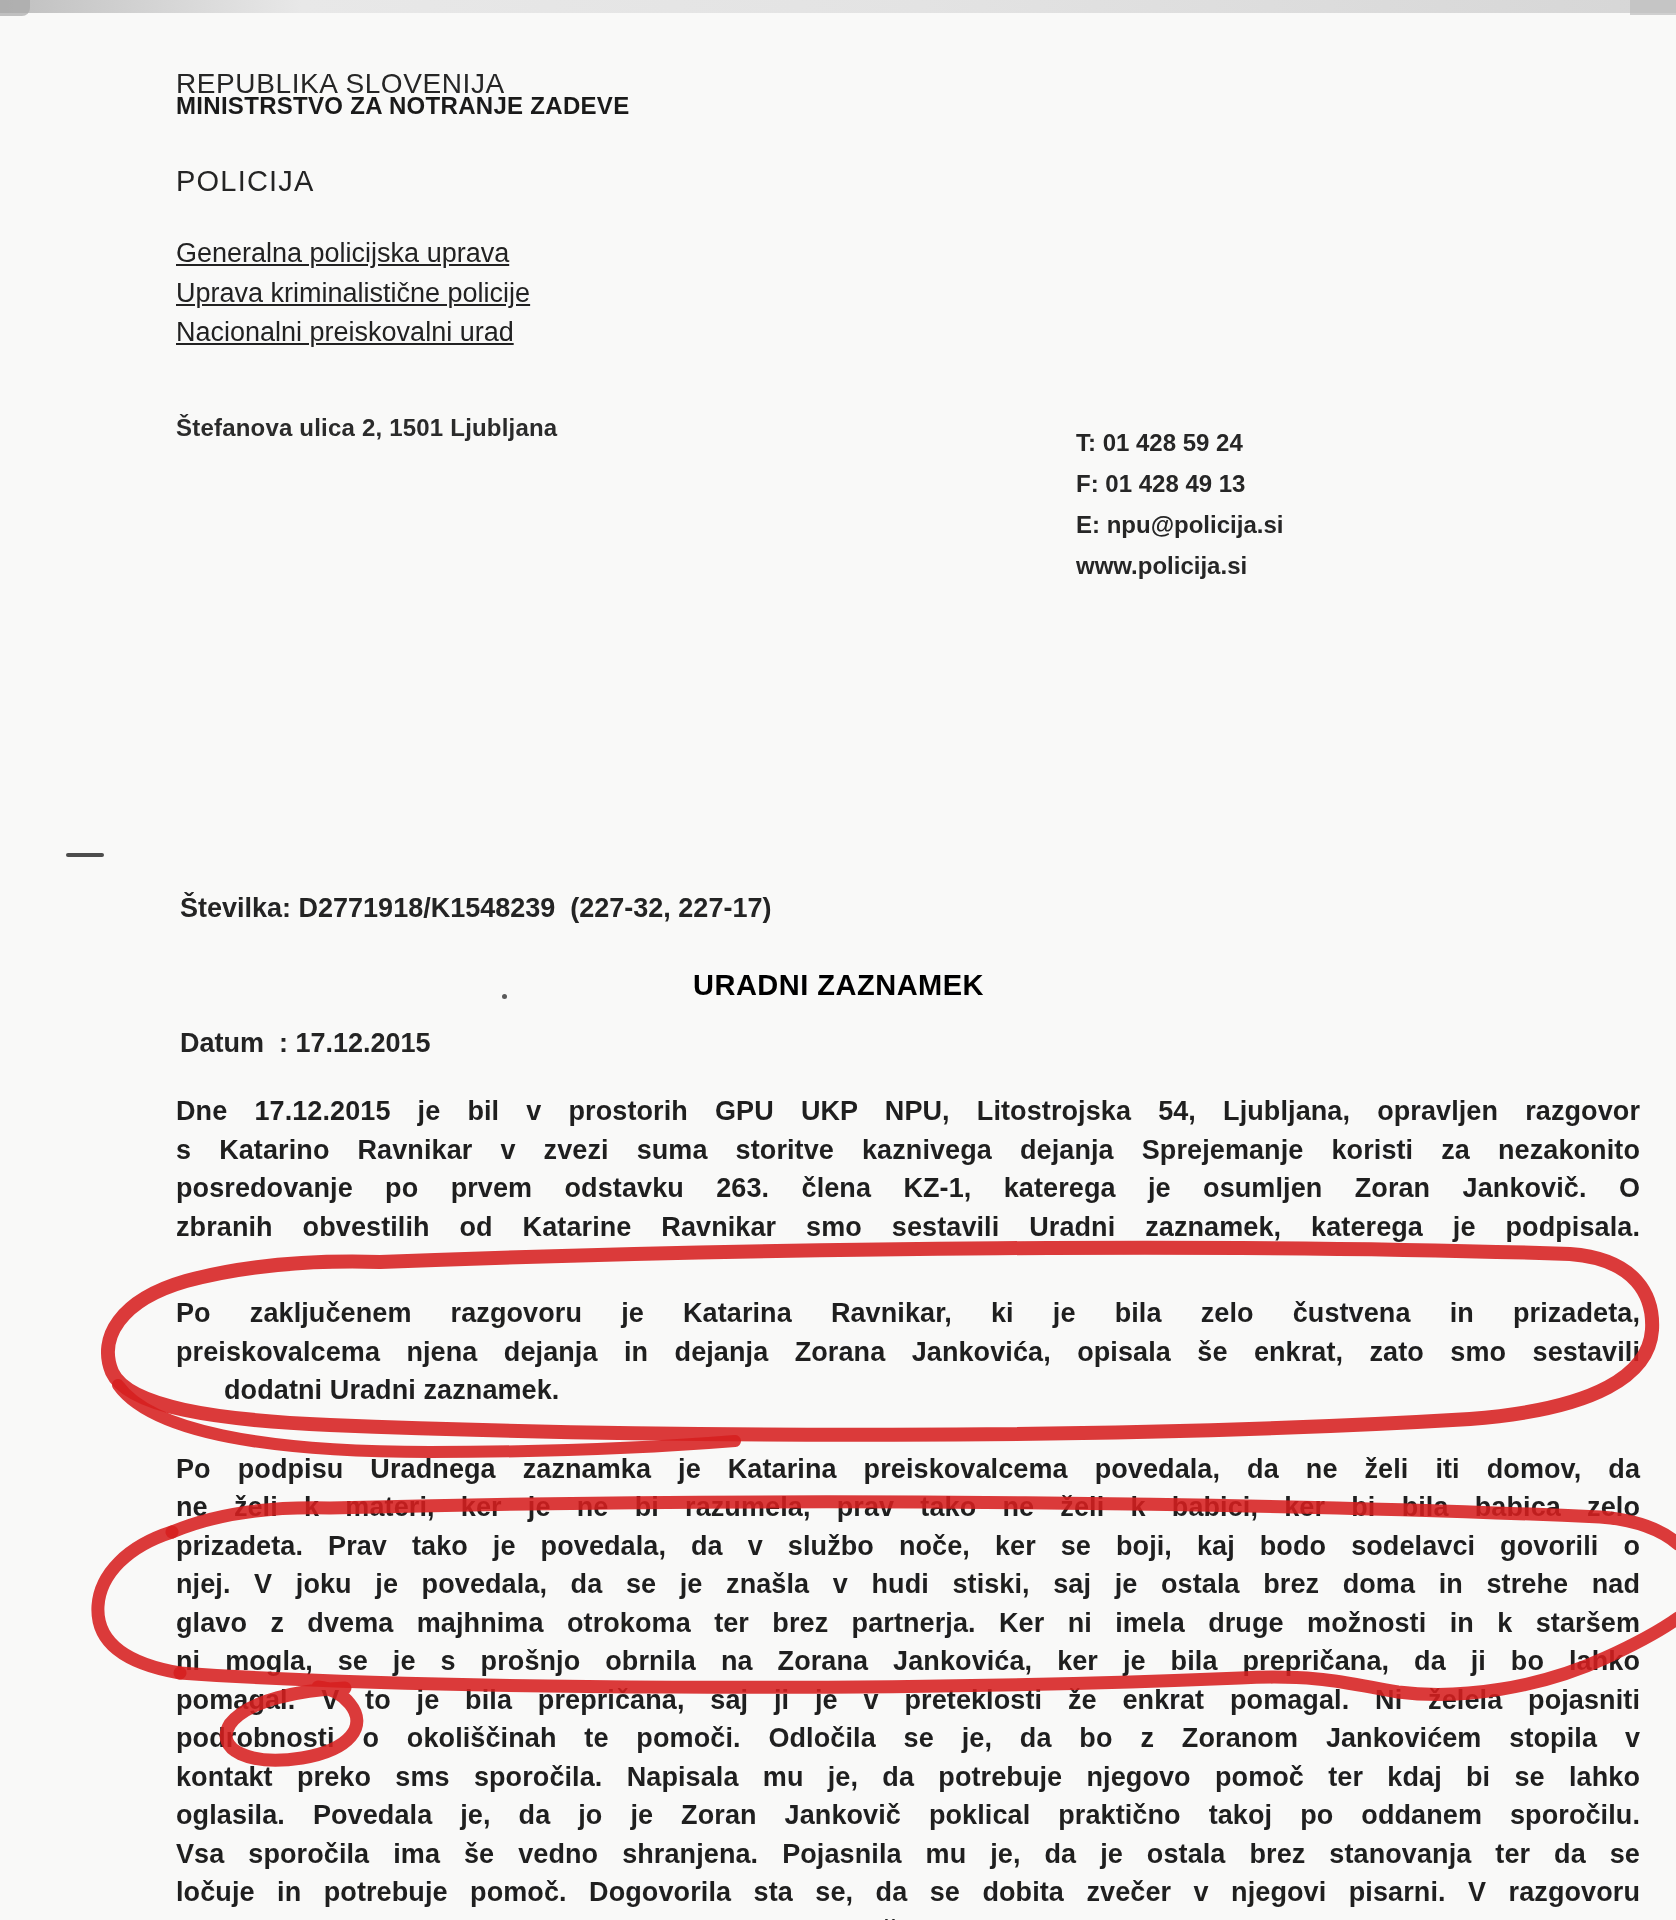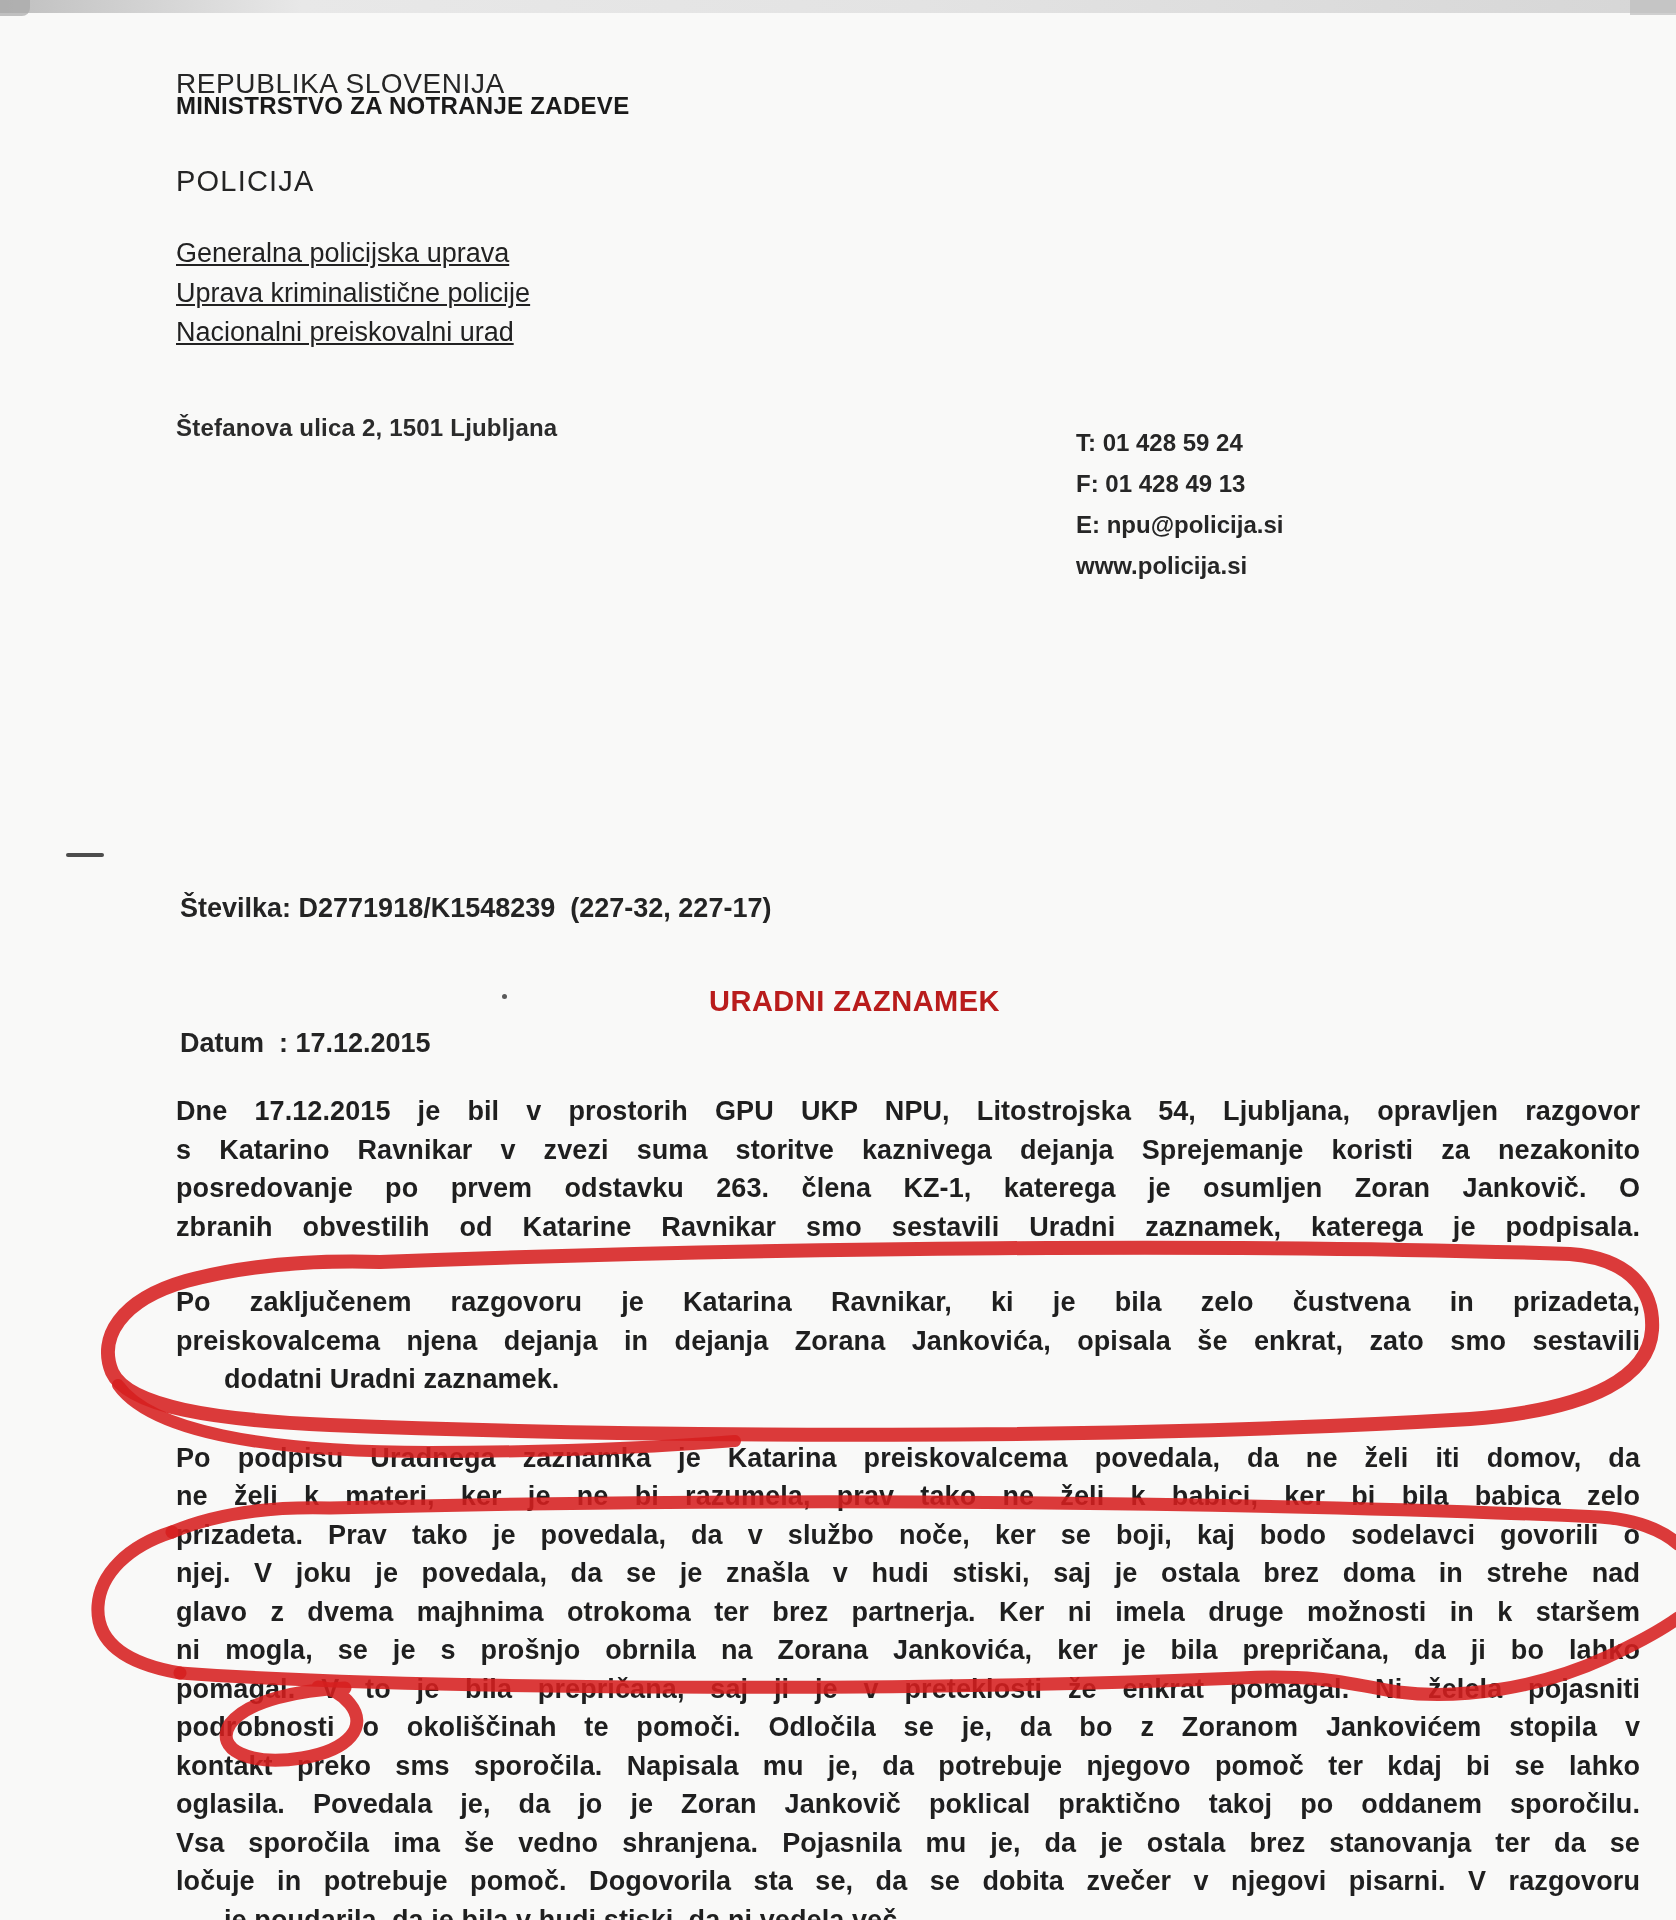--- a/index.html
+++ b/index.html
@@ -31,29 +31,29 @@
     position:absolute;left:1076px;top:422px;
     font-size:24px;font-weight:700;line-height:41px;color:#262626;white-space:pre;
   }
 
   
   .ref{position:absolute;left:180px;top:796px;font-size:27px;font-weight:700;line-height:45px;color:#242424;white-space:pre;}
   .margin-dash{position:absolute;left:66px;top:853px;width:38px;height:0;border-top:4px solid #4d4d4d;border-radius:3px;}
   .stray-dot{position:absolute;left:502px;top:994px;width:5px;height:5px;background:#5a5a5a;border-radius:50%;}
 
   .doc-title{
-    position:absolute;left:693px;top:969px;margin:16px;
-    font-size:29px;font-weight:700;letter-spacing:.5px;color:#b91c1c;white-space:pre;
+    position:absolute;left:693px;top:969px;margin:0;
+    font-size:29px;font-weight:700;letter-spacing:.5px;color:#000000;white-space:pre;
   }
 
   
   .body-text{position:absolute;left:176px;top:1092px;width:1464px;font-size:27px;font-weight:700;color:#1f1f1f;}
   .paragraph{margin:0 0 40px 0;}
   .paragraph:last-child{margin-bottom:0;}
-  .paragraph:first-child{margin-bottom:37px;}
+  .paragraph:first-child{margin-bottom:48px;}
   .line{
     line-height:38.5px;height:38.5px;
     text-align:justify;text-align-last:justify;
     letter-spacing:.1px;
   }
   .line.short{text-align-last:left;margin-left:48px;}
 
   .ink{position:absolute;left:0;top:0;pointer-events:none;}
 </style>
 </head>

